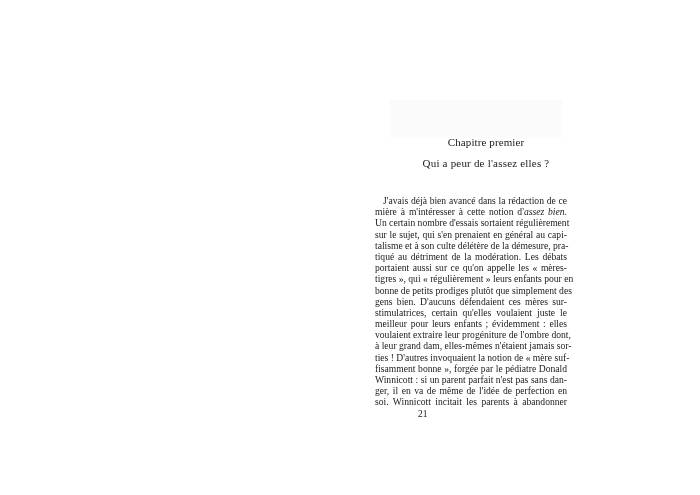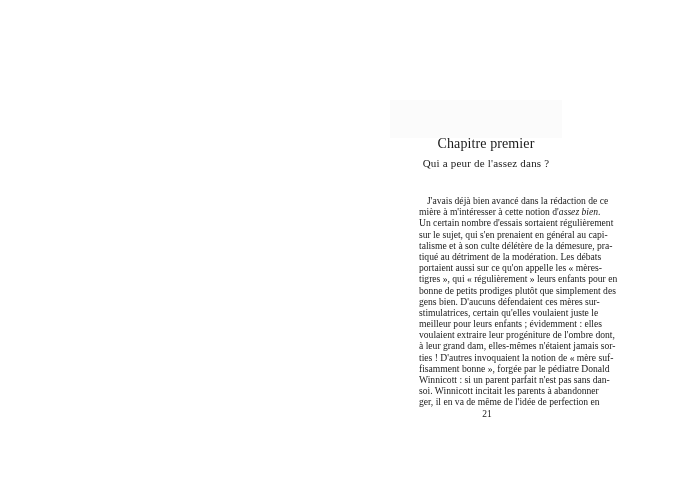--- a/index.html
+++ b/index.html
@@ -3,57 +3,57 @@
 <meta charset="utf-8">
 <style>
   html, body { margin: 0; padding: 0; background: #ffffff; }
   body { width: 700px; height: 495px; position: relative; overflow: hidden;
          font-family: "Liberation Serif", "DejaVu Serif", serif; color: #1a1a1a; }
   .spread { position: absolute; inset: 0; background: #fff; }
   .page-left { position: absolute; left: 0; top: 0; width: 350px; height: 495px; background: #fff; }
   .page-right { position: absolute; left: 350px; top: 0; width: 350px; height: 495px; background: #fff; }
   .header-band { position: absolute; left: 40px; top: 100px; width: 172px; height: 38px; background: #fbfbfb; }
   .chapter-label { position: absolute; left: 25px; width: 222px; top: 136px; text-align: center;
-                   font-size: 14px; letter-spacing: 0.1px; }
+                   font-size: 11px; letter-spacing: 0.1px; }
   .chapter-title { position: absolute; left: 25px; width: 222px; top: 157px; text-align: center;
                    font-size: 11px; letter-spacing: 0.2px; }
   .body-text { position: absolute; left: 25px; top: 195px; width: 192px; font-size: 9.6px; line-height: 11.2px; }
-  .line { display: block; white-space: nowrap; text-align: justify; text-align-last: justify; height: 11.2px; overflow: visible; margin-left: 44px; }
+  .line { display: block; white-space: nowrap; text-align: justify; text-align-last: justify; height: 11.2px; overflow: visible; }
   .line.indent { padding-left: 8px; }
-  .page-number { position: absolute; left: 9px; width: 192px; top: 409px; text-align: center; font-size: 9.5px; padding-left: 32px; }
+  .page-number { position: absolute; left: 36px; width: 192px; top: 409px; text-align: left; font-size: 9.5px; padding-left: 32px; }
   em { font-style: italic; }
 </style>
 </head>
 <body>
 
 <div class="spread">
   <div class="page-left"></div>
 
   <div class="page-right">
     <div class="header-band"></div>
     <div class="chapter-label">Chapitre premier</div>
-    <div class="chapter-title">Qui a peur de l'assez dans ?</div>
+    <div class="chapter-title">Qui a peur de l'assez elles ?</div>
 
     <div class="body-text" id="body">
         <span class="line indent"><span>J'avais déjà bien avancé dans la rédaction de ce</span></span>
         <span class="line"><span>mière à m'intéresser à cette notion d'</span><em>assez bien</em><span>.</span></span>
         <span class="line"><span>Un certain nombre d'essais sortaient régulièrement</span></span>
         <span class="line"><span>sur le sujet, qui s'en prenaient en général au capi-</span></span>
         <span class="line"><span>talisme et à son culte délétère de la démesure, pra-</span></span>
         <span class="line"><span>tiqué au détriment de la modération. Les débats</span></span>
         <span class="line"><span>portaient aussi sur ce qu'on appelle les « mères-</span></span>
         <span class="line"><span>tigres », qui « régulièrement » leurs enfants pour en</span></span>
         <span class="line"><span>bonne de petits prodiges plutôt que simplement des</span></span>
         <span class="line"><span>gens bien. D'aucuns défendaient ces mères sur-</span></span>
         <span class="line"><span>stimulatrices, certain qu'elles voulaient juste le</span></span>
         <span class="line"><span>meilleur pour leurs enfants ; évidemment : elles</span></span>
         <span class="line"><span>voulaient extraire leur progéniture de l'ombre dont,</span></span>
         <span class="line"><span>à leur grand dam, elles-mêmes n'étaient jamais sor-</span></span>
         <span class="line"><span>ties ! D'autres invoquaient la notion de « mère suf-</span></span>
         <span class="line"><span>fisamment bonne », forgée par le pédiatre Donald</span></span>
         <span class="line"><span>Winnicott : si un parent parfait n'est pas sans dan-</span></span>
+        <span class="line"><span>ger, il en va de même de l'idée de perfection en</span></span>
         <span class="line"><span>soi. Winnicott incitait les parents à abandonner</span></span>
-        <span class="line"><span>ger, il en va de même de l'idée de perfection en</span></span>
       </div>
 
     <div class="page-number">21</div>
   </div>
 </div>
 
 </body></html>

